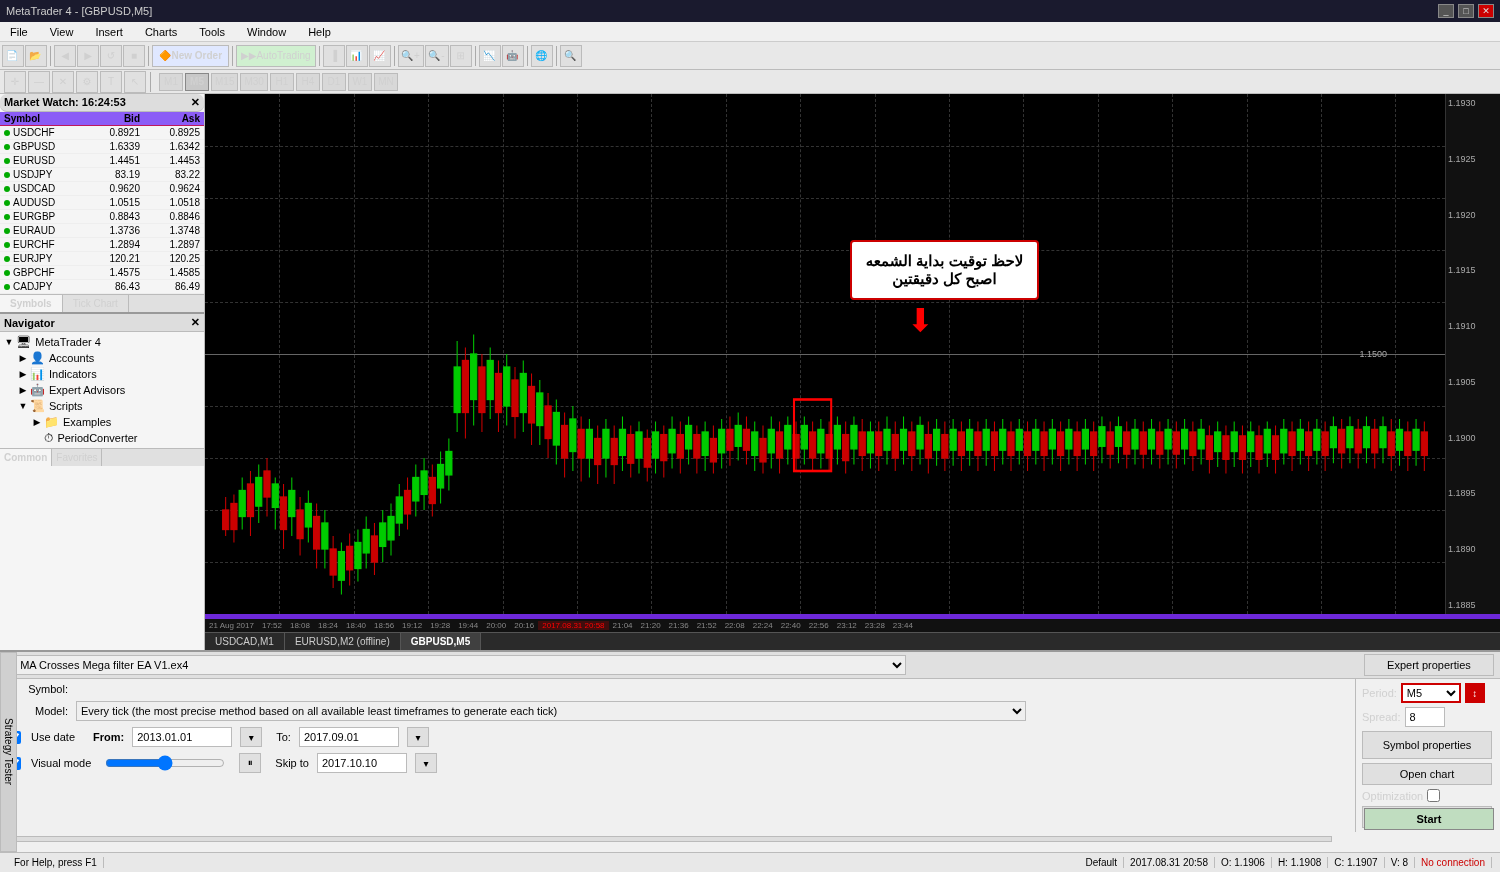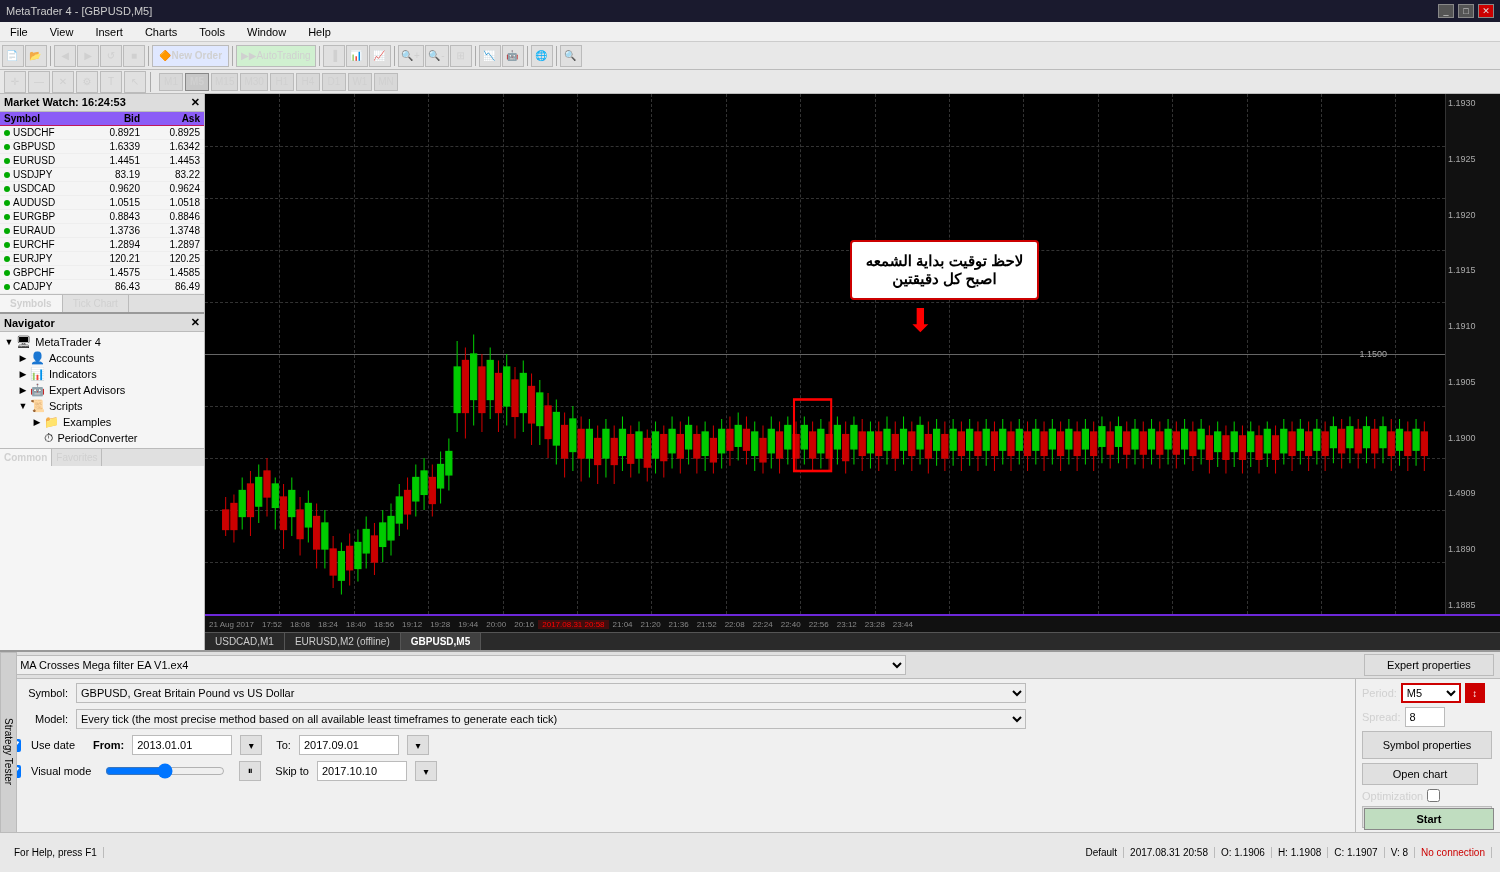--- a/index.html
+++ b/index.html
@@ -26,21 +26,21 @@
     #toolbar2 { height: 24px; background: #e8e8e8; border-bottom: 1px solid #bbb; display: flex; align-items: center; padding: 0 4px; gap: 2px; }
     .period-btn { height: 18px; min-width: 24px; background: #d8d8d8; border: 1px solid #bbb; display: flex; align-items: center; justify-content: center; cursor: pointer; font-size: 10px; padding: 0 3px; }
     .period-btn.active { background: #c8c8c8; border-color: #888; font-weight: bold; }
 
     
     #main-area { display: flex; height: calc(872px - 22px - 20px - 28px - 24px - 22px - 22px); }
 
     
     #left-panel { width: 205px; background: #f5f5f5; border-right: 1px solid #bbb; display: flex; flex-direction: column; }
     #market-watch { flex: 0 0 auto; }
-    #market-watch-header { background: #ddd; padding: 2px 4px; font-weight: bold; font-size: 11px; color: #000; border-bottom: 1px solid #bbb; display: flex; justify-content: space-between; }
+    #market-watch-header { background: #ddd; padding: 2px 4px; font-weight: bold; font-size: 11px; color: #000; border-bottom: 1px solid #bbb; display: flex; justify-content: space-between; border-radius: 7px; }
     #market-watch-cols { display: grid; grid-template-columns: 1fr 60px 60px; background: #8b5cf6; border-bottom: 1px solid #be185d; padding: 1px 4px; font-weight: bold; color: #000; font-size: 10px; }
     .mw-row { display: grid; grid-template-columns: 1fr 60px 60px; padding: 1px 4px; font-size: 10px; color: #000; border-bottom: 1px solid #eee; align-items: center; cursor: pointer; }
     .mw-dot { display: inline-block; width: 6px; height: 6px; border-radius: 50%; background: #00aa00; margin-right: 3px; }
     .mw-val { text-align: right; }
     #mw-tabs { display: flex; border-top: 1px solid #bbb; background: #e0e0e0; }
     .mw-tab { padding: 3px 10px; font-size: 10px; cursor: pointer; border-right: 1px solid #bbb; }
     .mw-tab.active { background: #f5f5f5; font-weight: bold; }
 
     
     #navigator { flex: 1; border-top: 2px solid #999; }
@@ -93,21 +93,21 @@
 
     
     #statusbar { height: 22px; background: #e8e8e8; border-top: 1px solid #bbb; display: flex; align-items: center; padding: 0 8px; gap: 20px; font-size: 10px; color: #000; }
     .status-item { padding: 0 6px; border-right: 1px solid #bbb; }
 
     
     .grid-line-h { position: absolute; left: 0; right: 0; border-top: 1px dashed #333; }
     .grid-line-v { position: absolute; top: 0; bottom: 0; border-left: 1px dashed #333; }
 
     
-    #time-axis { height: 20px; background: #111; border-top: 2px solid #6d28d9; display: flex; align-items: center; padding: 0 4px; font-size: 8px; color: #888; overflow: hidden; }
+    #time-axis { height: 20px; background: #111; border-top: 5px solid #6d28d9; display: flex; align-items: center; padding: 0 4px; font-size: 8px; color: #888; overflow: hidden; }
 
     .checkbox-inline { margin-right: 2px; }
 
     #tester-top { display: flex; gap: 0; }
     #tester-left-content { flex: 1; }
   </style>
 </head>
 <body>
 
 <div id="titlebar">
@@ -669,21 +669,21 @@
         </div>
 
         <div id="price-scale">
           <span>1.1930</span>
           <span>1.1925</span>
           <span>1.1920</span>
           <span>1.1915</span>
           <span>1.1910</span>
           <span>1.1905</span>
           <span>1.1900</span>
-          <span>1.4909</span>
+          <span>1.1895</span>
           <span>1.1890</span>
           <span>1.1885</span>
         </div>
       </div>
 
       <div id="time-axis" style="font-size:8px;color:#888;background:#111;height:18px;display:flex;align-items:center;overflow:hidden;gap:0;padding:0;">
         <span style="padding:0 4px;white-space:nowrap;">21 Aug 2017</span>
         <span style="padding:0 4px;white-space:nowrap;">17:52</span>
         <span style="padding:0 4px;white-space:nowrap;">18:08</span>
         <span style="padding:0 4px;white-space:nowrap;">18:24</span>
@@ -722,21 +722,20 @@
   <div id="tester-header">
     <select style="width:900px;height:20px;font-size:11px;border:1px solid #bbb;"><option>2 MA Crosses Mega filter EA V1.ex4</option></select>
     <button class="right-btn" style="margin-left:auto;width:130px;">Expert properties</button>
   </div>
 
   <div id="tester-top" style="display:flex;">
     <div id="tester-left-content" style="flex:1;padding:4px 8px;">
 
       <div class="tester-row">
         <span class="tester-label">Symbol:</span>
-        <select style="width:950px;height:20px;font-size:11px;border:1px solid #bbb;"><option>GBPUSD, Great Britain Pound vs US Dollar</option></select>
       </div>
 
       <div class="tester-row">
         <span class="tester-label">Model:</span>
         <select style="width:950px;height:20px;font-size:11px;border:1px solid #bbb;"><option>Every tick (the most precise method based on all available least timeframes to generate each tick)</option></select>
       </div>
 
       <div class="tester-row">
         <input type="checkbox" class="checkbox-inline" checked="" style="">
         <span>Use date</span>
@@ -765,21 +764,21 @@
         <span>Period:</span>
         <select style="border:2px solid #cc0000;background:#fff;height:20px;font-size:11px;width:60px;"><option>M5</option></select>
         <div style="width:20px;height:20px;background:#cc0000;cursor:pointer;display:flex;align-items:center;justify-content:center;color:#fff;font-size:10px;">↕</div>
       </div>
 
       <div style="display:flex;align-items:center;gap:4px;font-size:11px;">
         <span>Spread:</span>
         <input class="tester-input" style="width: 40px;" type="text" value="8">
       </div>
       <button class="right-btn" style="width:130px;height:28px;">Symbol properties</button>
-      <button class="right-btn" style="width:116px;height:22px;">Open chart</button>
+      <button class="right-btn" style="width:130px;height:22px;">Open chart</button>
 
       <div style="display:flex;align-items:center;gap:4px;font-size:11px;">
         <span>Optimization</span>
         <input type="checkbox" style="">
       </div>
       <button class="right-btn" style="width:130px;height:22px;">Modify expert</button>
     </div>
   </div>
 
   <div style="padding:4px 8px;">
@@ -793,21 +792,21 @@
   </div>
 
   <div id="tester-tabs" style="position:absolute;bottom:0;left:0;right:0;display:flex;background:#e0e0e0;border-top:1px solid #bbb;">
     <div class="tester-tab active">Settings</div>
     <div class="tester-tab">Journal</div>
   </div>
 
   <div style="position:absolute;left:0;top:0;writing-mode:vertical-rl;font-size:10px;background:#d0d0d0;padding:4px 2px;border:1px solid #bbb;cursor:pointer;color:#000;height:200px;display:flex;align-items:center;justify-content:center;">Strategy Tester</div>
 </div>
 
-<div id="statusbar" style="height:40px;background:#e8e8e8;border-top:1px solid #bbb;display:flex;align-items:center;padding:0 8px;gap:0;font-size:10px;color:#000;position:absolute;bottom:0;left:0;right:0;">
+<div id="statusbar" style="height:20px;background:#e8e8e8;border-top:1px solid #bbb;display:flex;align-items:center;padding:0 8px;gap:0;font-size:10px;color:#000;position:absolute;bottom:0;left:0;right:0;">
   <span class="status-item">For Help, press F1</span>
   <span style="flex:1;"></span>
   <span class="status-item">Default</span>
   <span class="status-item">2017.08.31 20:58</span>
   <span class="status-item">O: 1.1906</span>
   <span class="status-item">H: 1.1908</span>
   <span class="status-item">C: 1.1907</span>
   <span class="status-item">V: 8</span>
   <span class="status-item" style="color:#cc0000;">No connection</span>
 </div>

